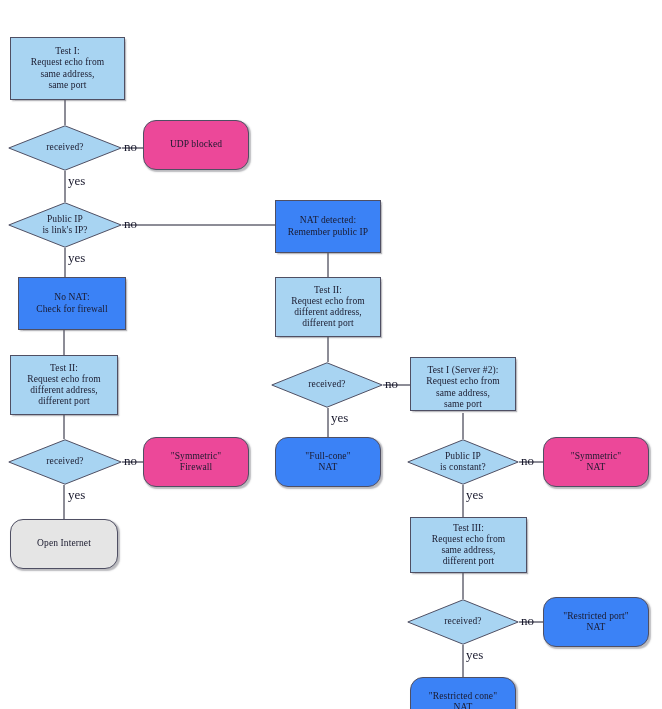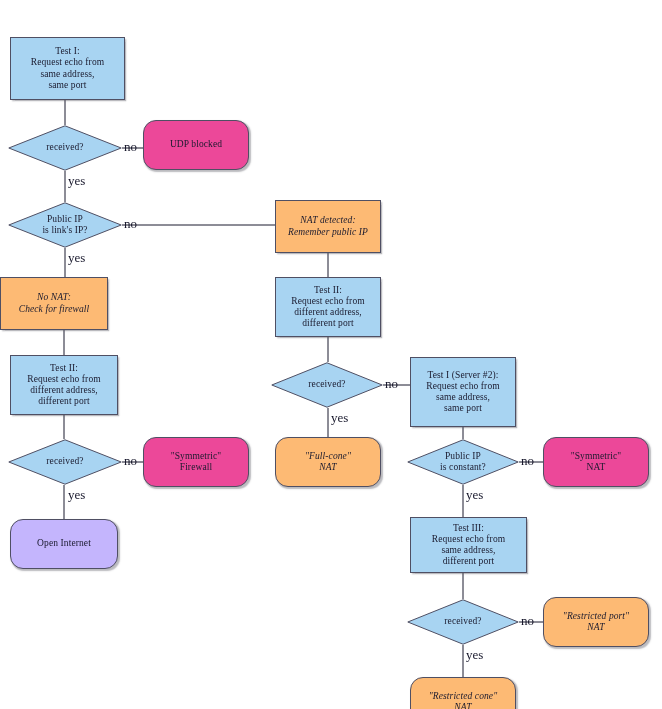--- a/index.html
+++ b/index.html
@@ -64,23 +64,23 @@
     position: absolute;
     left: 0; top: 0;
     width: 100%;
     height: 100%;
   }
   .diamond .lbl {
     position: relative;
     z-index: 2;
   }
   .fill-blue  { background: #a8d4f2; }
-  .fill-yellow{ background: #fdba74; font-style: italic; }
+  .fill-yellow{ background: #3b82f6; }
   .fill-pink  { background: #ec4899; }
-  .fill-green { background: #c4b5fd; }
+  .fill-green { background: #e5e5e5; }
 
   .edge-label {
     position: absolute;
     font-size: 13px;
     font-family: "Liberation Serif", "DejaVu Serif", serif;
     color: #17172b;
     z-index: 4;
     white-space: nowrap;
   }
 </style>
@@ -124,21 +124,21 @@
     <div class="node round fill-pink" style="left: 143px; top: 88px; width: 106px; height: 50px;">
       <span class="lbl">UDP blocked</span>
     </div>
     <div class="node diamond" style="left: 8px; top: 170px; width: 114px; height: 46px;">
       <svg class="dshape" viewBox="0 0 114 46" preserveAspectRatio="none">
         <polygon points="57,0.8 113.2,23 57,45.2 0.8,23" fill="#a8d4f2" stroke="#4f4f63" stroke-width="1"></polygon>
       </svg>
       <span class="lbl">Public IP
 is link's IP?</span>
     </div>
-    <div class="node rect fill-yellow" style="left: 0; top: 245px; width: 108px; height: 53px;">
+    <div class="node rect fill-yellow" style="left: 18px; top: 245px; width: 108px; height: 53px;">
       <span class="lbl">No NAT:
 Check for firewall</span>
     </div>
     <div class="node rect fill-blue" style="left: 10px; top: 323px; width: 108px; height: 60px;">
       <span class="lbl">Test II:
 Request echo from
 different address,
 different port</span>
     </div>
     <div class="node diamond" style="left: 8px; top: 407px; width: 114px; height: 46px;">
@@ -167,21 +167,21 @@
     <div class="node diamond" style="left: 271px; top: 330px; width: 112px; height: 46px;">
       <svg class="dshape" viewBox="0 0 112 46" preserveAspectRatio="none">
         <polygon points="56,0.8 111.2,23 56,45.2 0.8,23" fill="#a8d4f2" stroke="#4f4f63" stroke-width="1"></polygon>
       </svg>
       <span class="lbl">received?</span>
     </div>
     <div class="node round fill-yellow" style="left: 275px; top: 405px; width: 106px; height: 50px;">
       <span class="lbl">"Full-cone"
 NAT</span>
     </div>
-    <div class="node rect fill-blue" style="left: 410px; top: 325px; width: 106px; height: 70px;">
+    <div class="node rect fill-blue" style="left: 410px; top: 325px; width: 106px; height: 54px; align-items: flex-end;">
       <span class="lbl">Test I (Server #2):
 Request echo from
 same address,
 same port</span>
     </div>
     <div class="node diamond" style="left: 407px; top: 407px; width: 112px; height: 46px;">
       <svg class="dshape" viewBox="0 0 112 46" preserveAspectRatio="none">
         <polygon points="56,0.8 111.2,23 56,45.2 0.8,23" fill="#a8d4f2" stroke="#4f4f63" stroke-width="1"></polygon>
       </svg>
       <span class="lbl">Public IP

